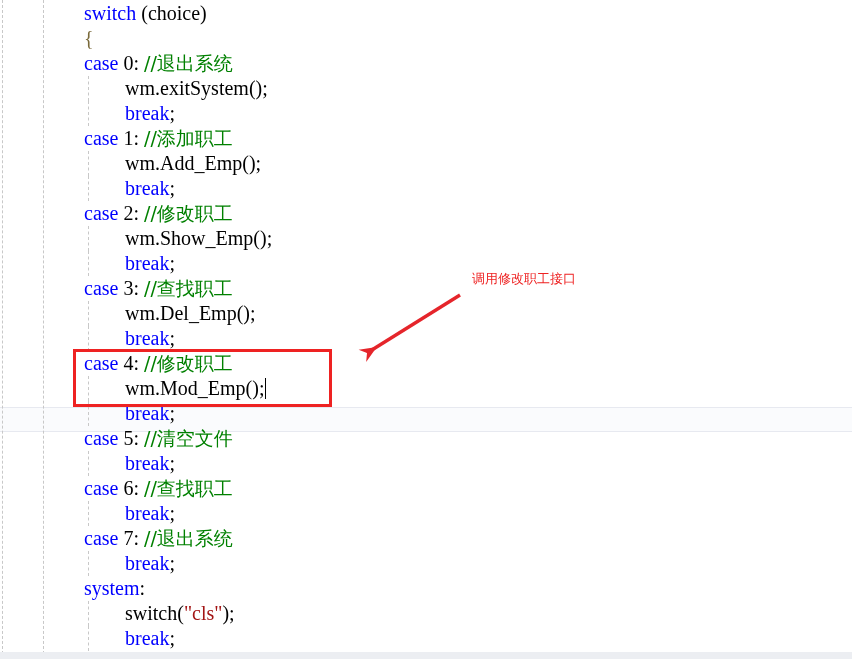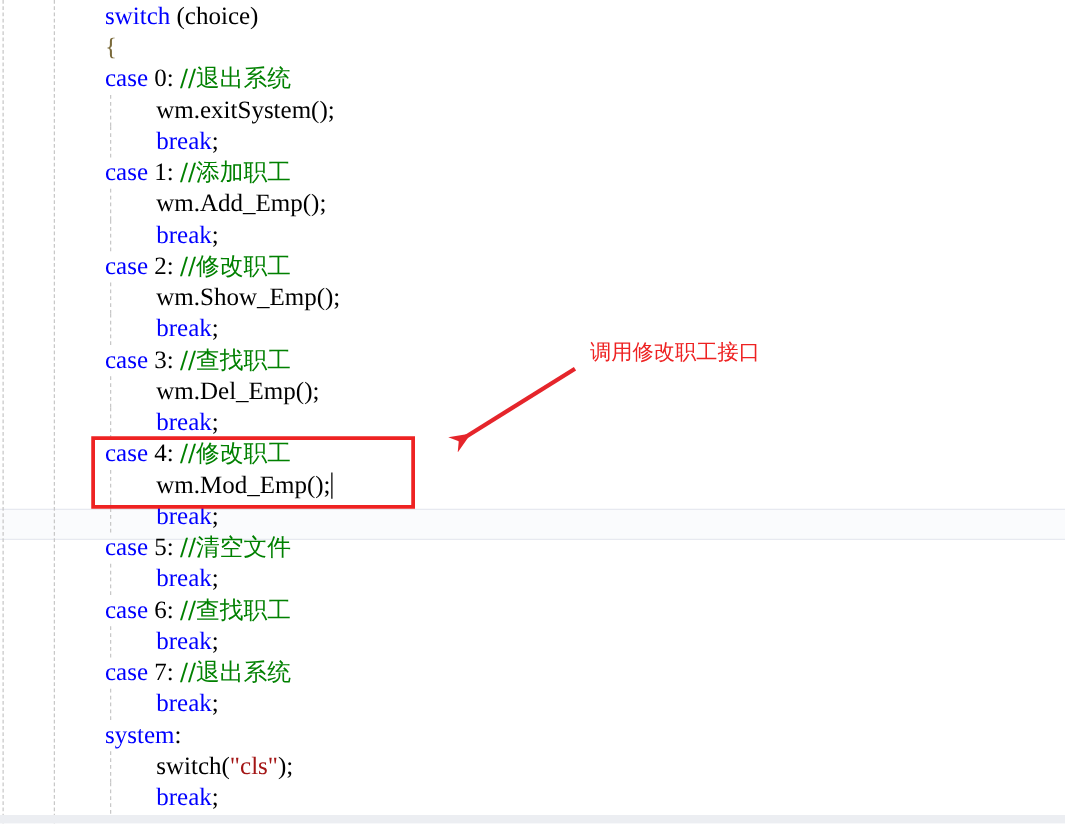--- a/index.html
+++ b/index.html
@@ -113,21 +113,21 @@
     position: absolute;
     left: 0;
     top: 0;
     width: 852px;
     height: 659px;
     pointer-events: none;
   }
   .annot-text {
     position: absolute;
     font-family: Liberation Mono, monospace;
-    font-size: 17px;
+    font-size: 13px;
     color: #ee2222;
     white-space: pre;
   }
 </style>
 </head>
 <body>
 
 <div id="screen">
 
   <div class="current-line" id="curline" style="top: 407px;"></div>

